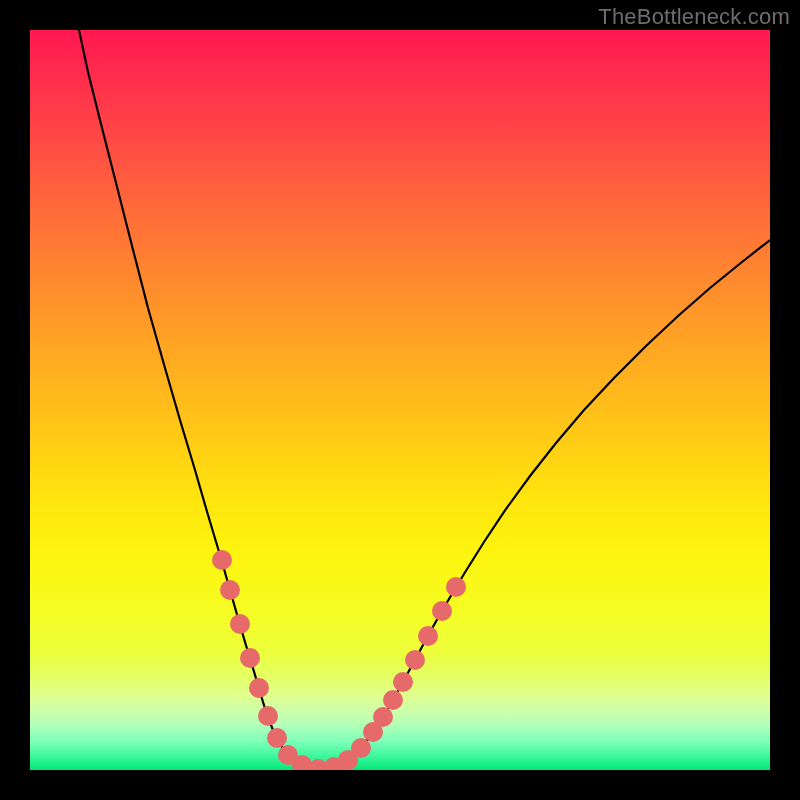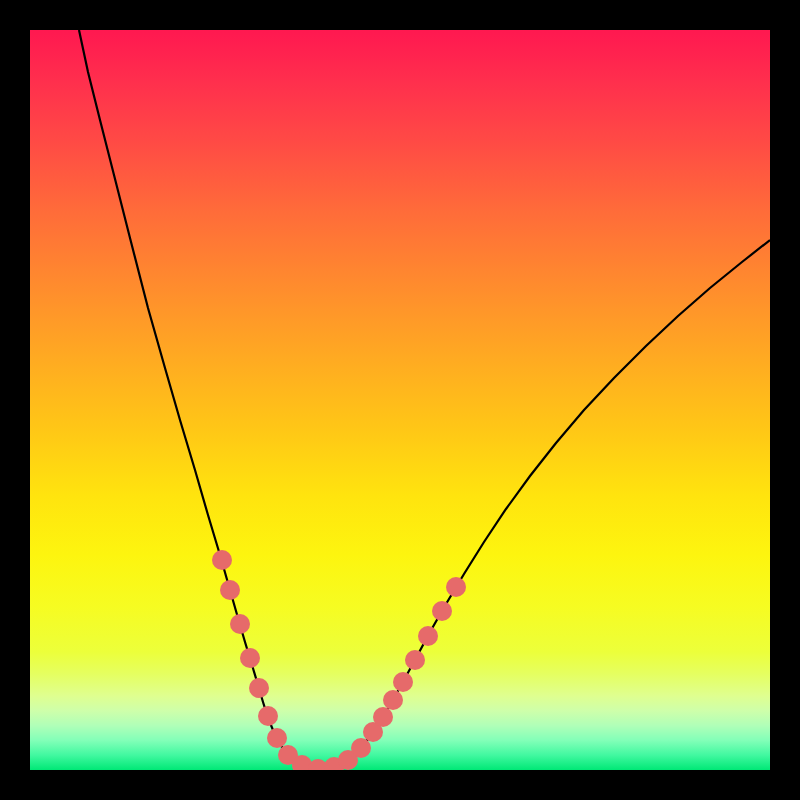--- a/index.html
+++ b/index.html
@@ -103,13 +103,14 @@
           <circle cx="353" cy="687" r="10" fill="#e66a6a" class="dot"></circle>
           <circle cx="363" cy="670" r="10" fill="#e66a6a" class="dot"></circle>
           <circle cx="373" cy="652" r="10" fill="#e66a6a" class="dot"></circle>
           <circle cx="385" cy="630" r="10" fill="#e66a6a" class="dot"></circle>
           <circle cx="398" cy="606" r="10" fill="#e66a6a" class="dot"></circle>
           <circle cx="412" cy="581" r="10" fill="#e66a6a" class="dot"></circle>
           <circle cx="426" cy="557" r="10" fill="#e66a6a" class="dot"></circle>
         </g>
     </svg>
   </div>
+  <div class="watermark">TheBottleneck.com</div>
 </div>
 
 </body></html>

